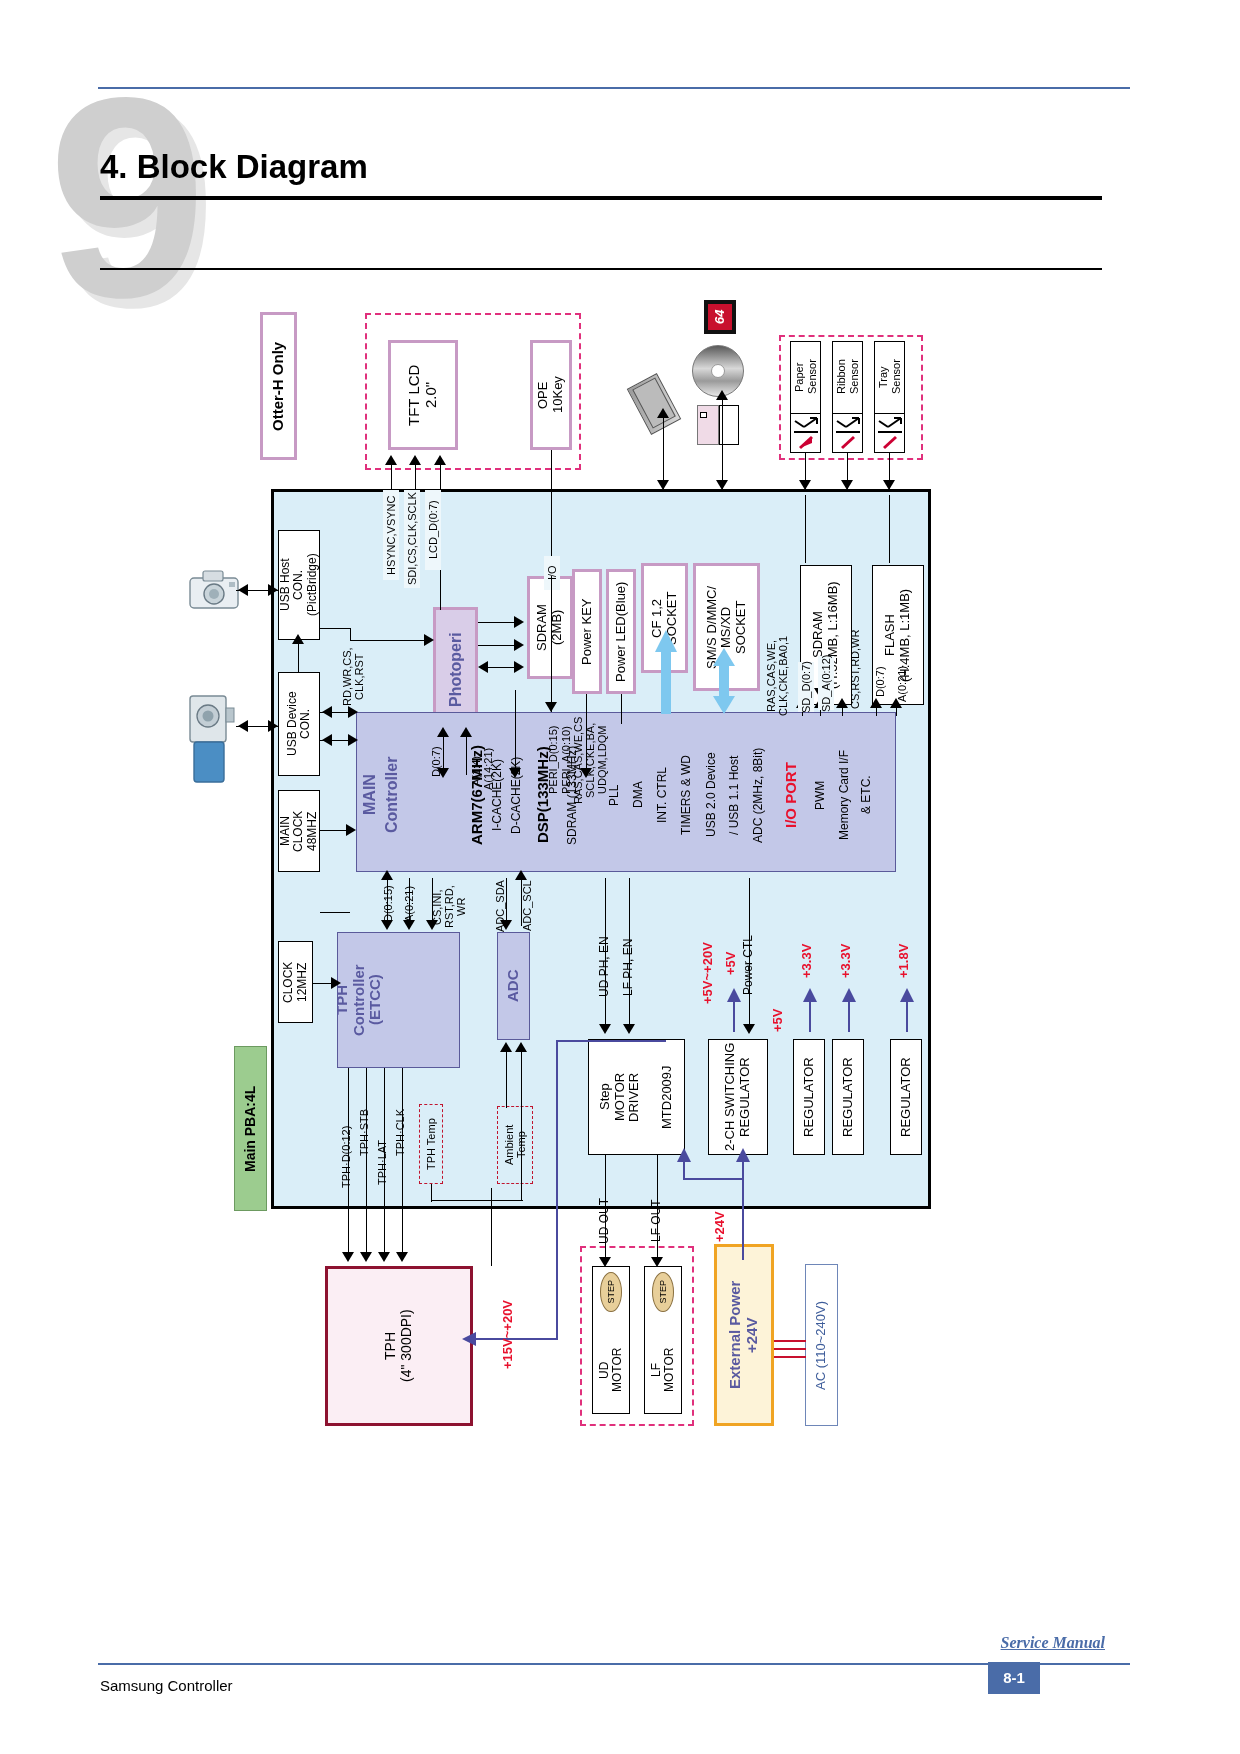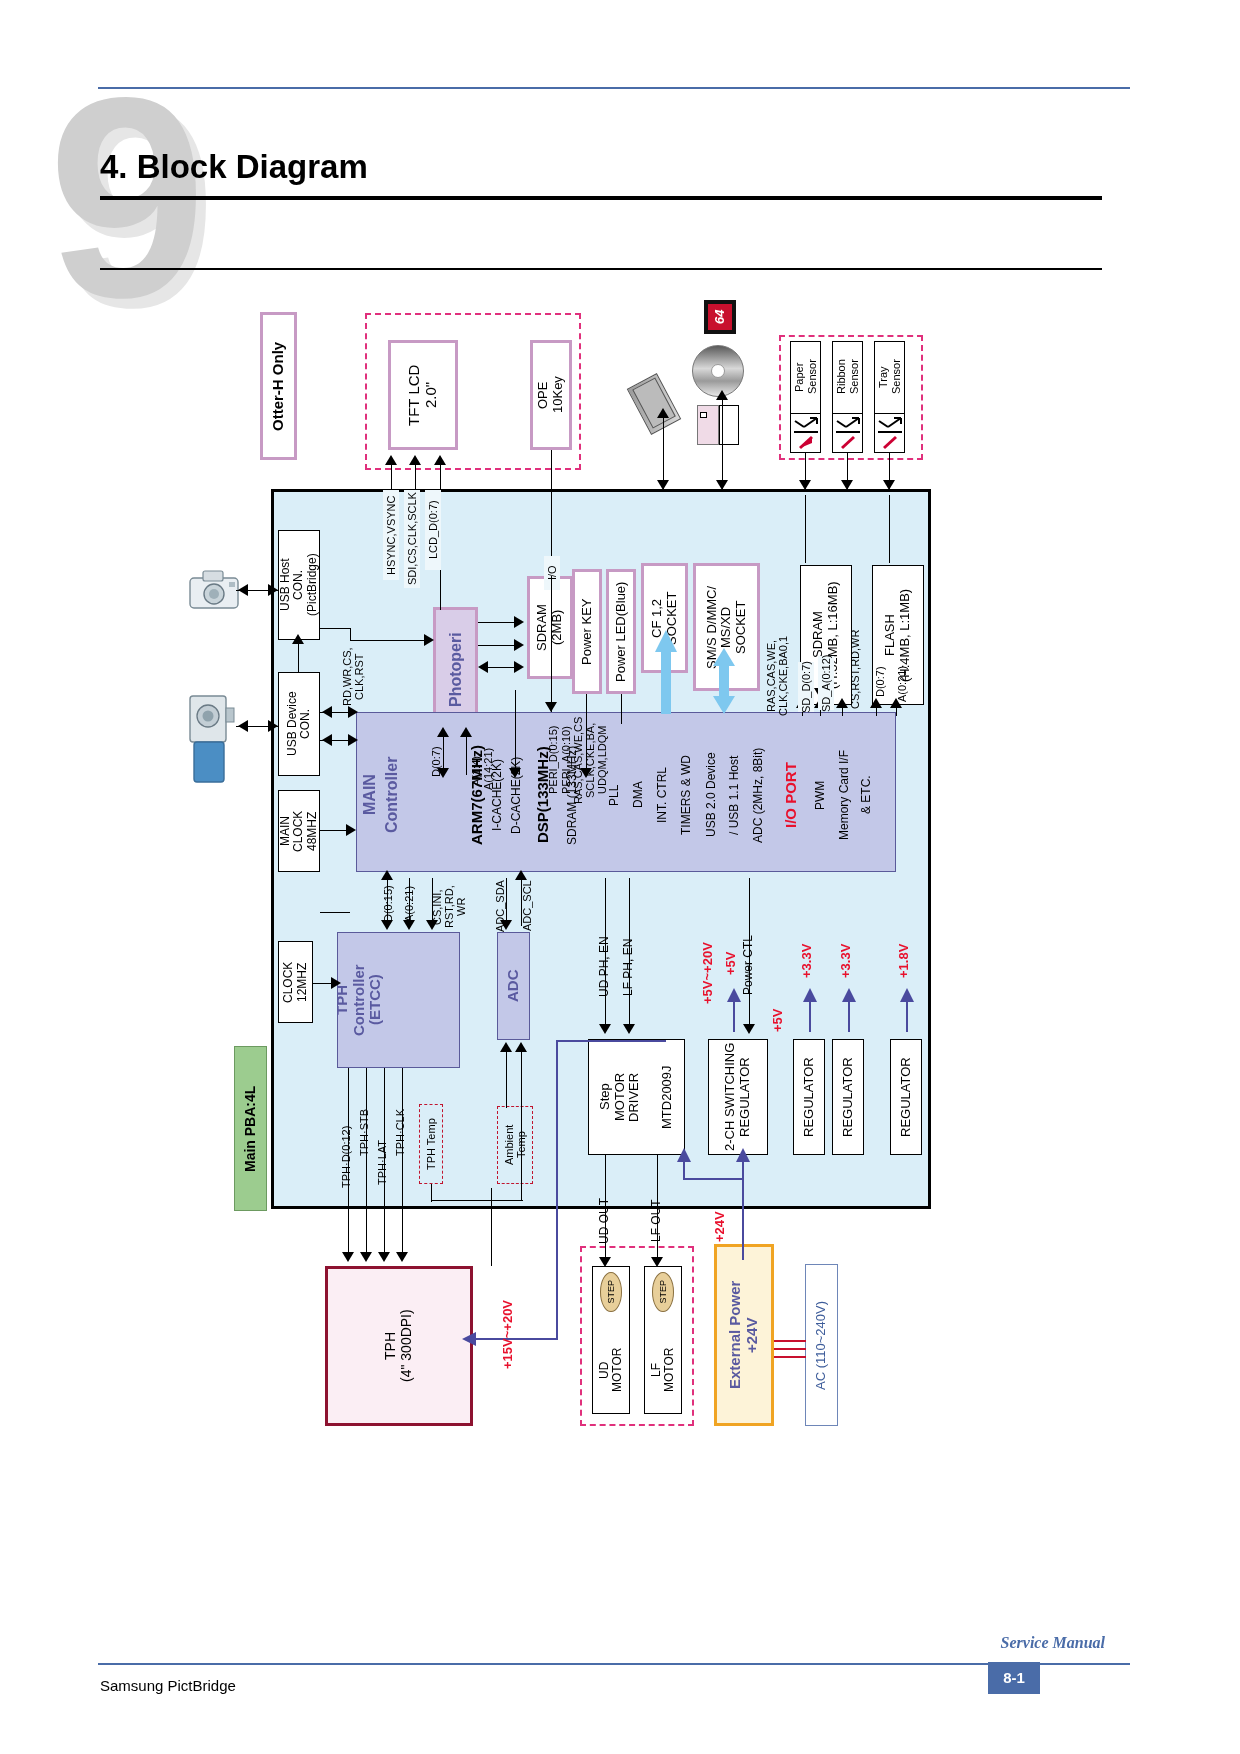--- a/index.html
+++ b/index.html
@@ -18,21 +18,21 @@
          font-weight:bold;color:#e6e6e6;font-family:"Liberation Sans",sans-serif;z-index:0;}
 
   #h1{position:absolute;left:100px;top:148px;font-size:33px;font-weight:bold;color:#000;z-index:2;}
   #h1rule{position:absolute;left:100px;top:196px;width:1002px;height:4px;background:#000;z-index:2;}
   #h2{position:absolute;left:100px;top:232px;font-size:25px;font-weight:bold;color:#000;z-index:2;}
   #h2rule{position:absolute;left:100px;top:268px;width:1002px;height:2px;background:#000;z-index:2;}
 
   
   #ftr-rule{position:absolute;left:98px;top:1663px;width:1032px;height:2px;background:#4a6ca8;}
   #ftr-left{position:absolute;left:100px;top:1677px;font-size:15px;color:#000;}
-  #ftr-sm{position:absolute;right:135px;top:1634px;font-size:16px;font-style:italic;font-weight:bold;color:#4a6ca8;font-family:"Liberation Serif",serif;}
+  #ftr-sm{position:absolute;right:135px;top:1634px;font-size:16px;font-style:italic;font-weight:bold;color:#4a6ca8;font-family:"Liberation Serif",serif;text-decoration:underline;}
   #ftr-box{position:absolute;left:988px;top:1662px;width:52px;height:32px;background:#4a6ca8;}
   #ftr-box span{position:absolute;left:0;top:7px;width:52px;text-align:center;color:#fff;font-size:15px;font-weight:bold;}
 
   
   .box{position:absolute;box-sizing:border-box;background:#fff;border:1.6px solid #000;}
   .vt{ 
      position:absolute;box-sizing:border-box;display:flex;align-items:center;justify-content:center;
      writing-mode:vertical-rl;transform:rotate(180deg);text-align:center;white-space:pre;line-height:1.12;}
   .ln{position:absolute;background:#000;}
   .vln{width:1.4px;}
@@ -498,18 +498,18 @@
 
   <div class="ln vln" style="left:605px;top:1155px;height:108px;"></div>
   <div class="ar ar-d" style="left:599px;top:1257px;"></div>
   <div class="ln vln" style="left:657px;top:1155px;height:108px;"></div>
   <div class="ar ar-d" style="left:651px;top:1257px;"></div>
   <div class="vt" style="left:597px;top:1190px;width:16px;height:62px;font-size:12px;">UD OUT</div>
   <div class="vt" style="left:649px;top:1190px;width:16px;height:62px;font-size:12px;">LF OUT</div>
 
   <div id="ftr-rule"></div>
   <div id="ftr-sm">Service Manual</div>
-  <div id="ftr-left">Samsung PictBridge</div>
+  <div id="ftr-left">Samsung Controller</div>
   <div id="ftr-box">
     <span>8-1</span>
   </div>
 
 </div>
 
 </body></html>

